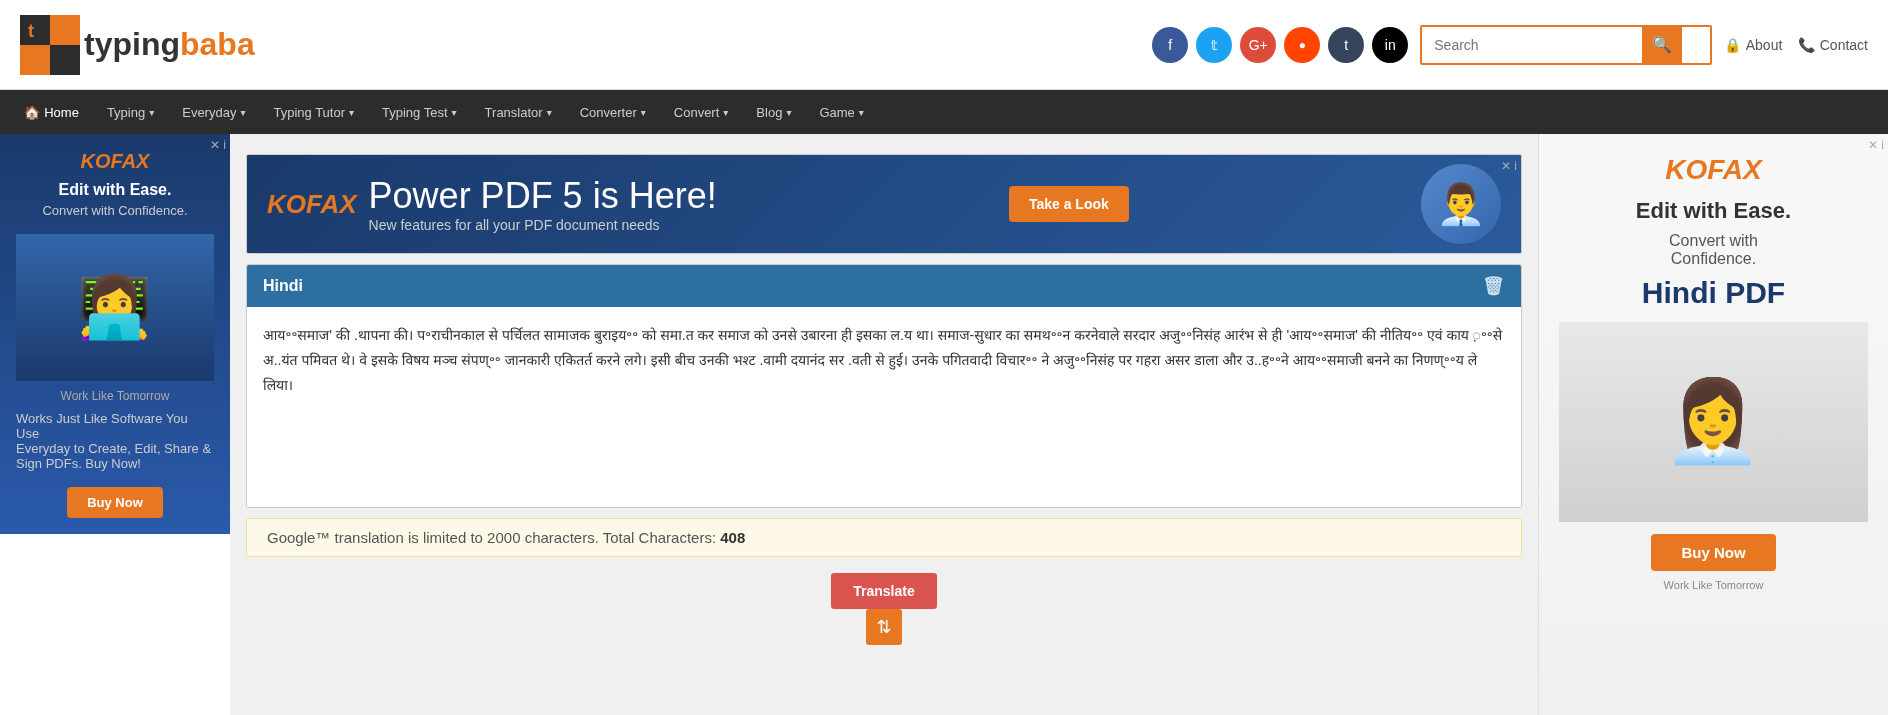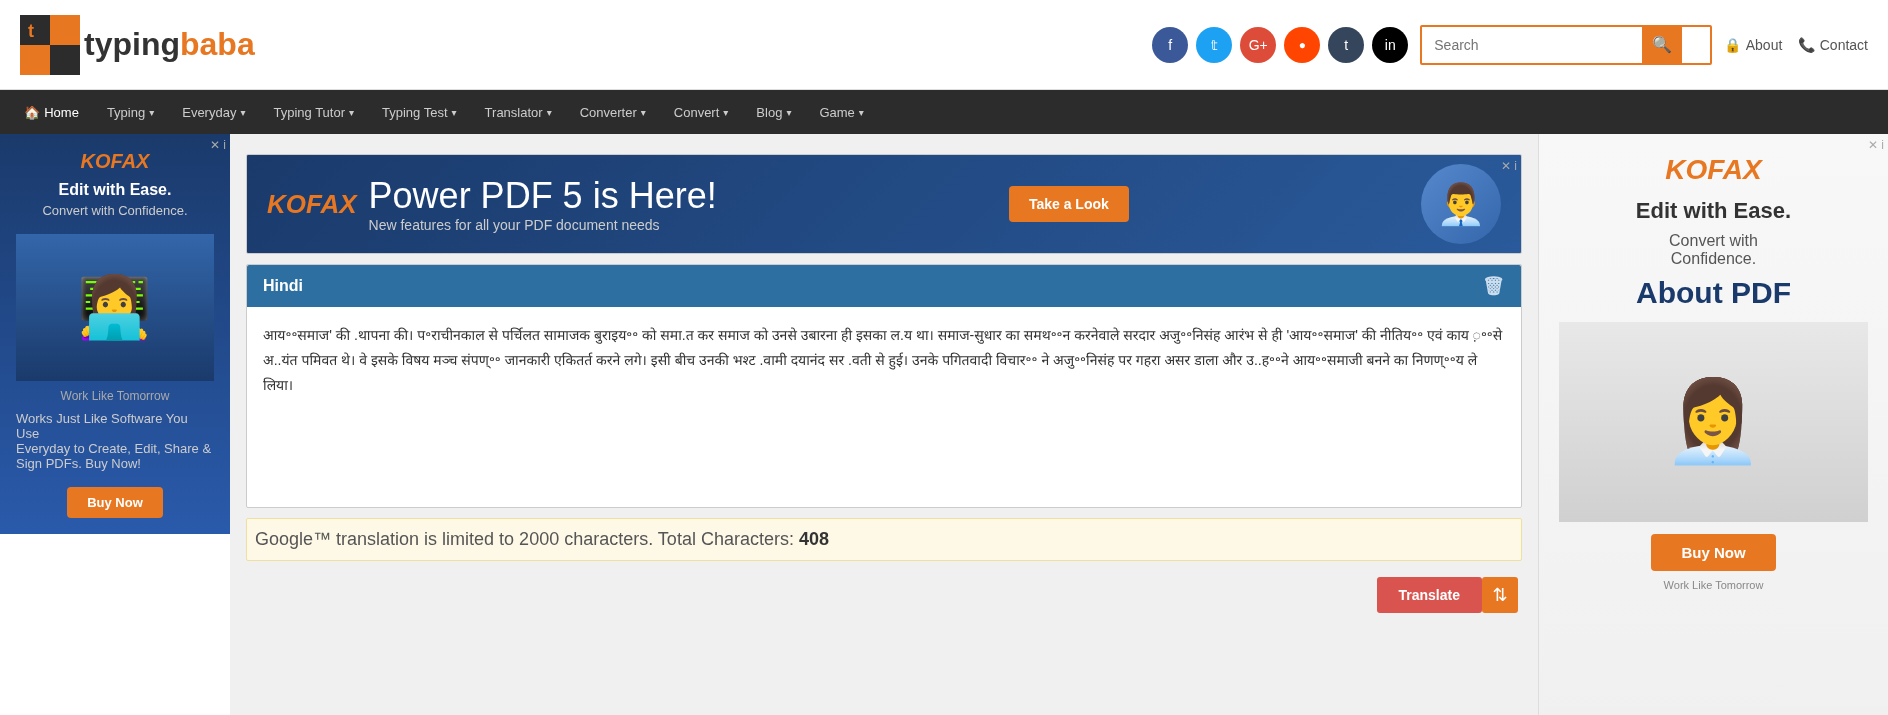--- a/index.html
+++ b/index.html
@@ -312,37 +312,38 @@
       font-size: 14px;
       line-height: 1.8;
       color: #333;
       font-family: Arial, sans-serif;
     }
 
     
     .char-count-bar {
       background: #fef9e7;
       border: 1px solid #f0e0a0;
-      padding: 10px 8px;
-      font-size: 18px;
+      padding: 10px 20px;
+      font-size: 15px;
       color: #555;
       margin: 8px 0 8px 0;
       border-radius: 2px;
     }
     .char-count-bar strong {
       color: #333;
       font-weight: bold;
     }
 
     
     .translate-action {
       display: flex;
       align-items: center;
       justify-content: flex-end;
       padding: 8px 4px;
+      flex-direction: column;
     }
     .translate-btn {
       background: #d9534f;
       color: #fff;
       border: none;
       padding: 10px 22px;
       font-size: 14px;
       font-weight: bold;
       border-radius: 3px;
       cursor: pointer;
@@ -578,20 +579,20 @@
 
   <div class="right-ad">
     <div class="right-ad-content">
       <span class="right-ad-close">✕ i</span>
       <div class="right-ad-logo">KOFAX</div>
       <h2>Edit with Ease.</h2>
       <p>
         <span>Convert with</span><br>
         <span>Confidence.</span>
       </p>
-      <h3>About PDF</h3>
+      <h3>Hindi PDF</h3>
       <div class="right-ad-person">👩‍💼</div>
       <button class="right-ad-btn">Buy Now</button>
       <div class="right-ad-tagline">Work Like Tomorrow</div>
     </div>
   </div>
 
 </div>
 
 </body></html>

